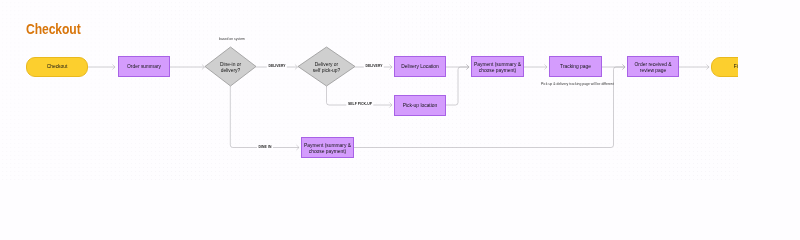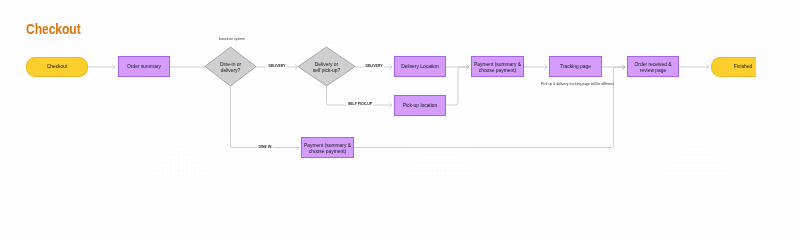--- a/index.html
+++ b/index.html
@@ -1,21 +1,21 @@
 <!DOCTYPE html>
 <html><head>
 <meta charset="utf-8">
 <style>
   html,body{margin:0;padding:0;}
   body{width:800px;height:182px;overflow:hidden;background:#fefdff;
        font-family:"Liberation Sans",sans-serif;}
   #canvas{position:relative;width:738px;height:182px;overflow:hidden;will-change:transform;
        background-color:#fefdff;
        background-image:radial-gradient(#f6f4f8 0.42px, rgba(0,0,0,0) 0.5px);
-       background-size:4.02px 4.02px;background-position:0.8px 0.8px;padding-left:18px;}
+       background-size:4.02px 4.02px;background-position:0.8px 0.8px;}
   .title{position:absolute;left:26px;top:21px;font-size:14.8px;font-weight:bold;
        color:#d8760c;letter-spacing:-0.1px;transform:scaleX(0.82);
        transform-origin:left top;white-space:nowrap;}
   svg#edges{position:absolute;left:0;top:0;width:800px;height:182px;}
   .node{position:absolute;box-sizing:border-box;display:flex;align-items:center;
        justify-content:center;text-align:center;font-size:4.9px;color:#151515;
        line-height:1.22;white-space:pre-line;}
   .pill{background:#fccf2e;border:0.8px solid #e9b91e;border-radius:9px;}
   .rect{background:#d49cfd;border:0.7px solid #a862e6;}
   .dlabel{position:absolute;box-sizing:border-box;display:flex;align-items:center;

